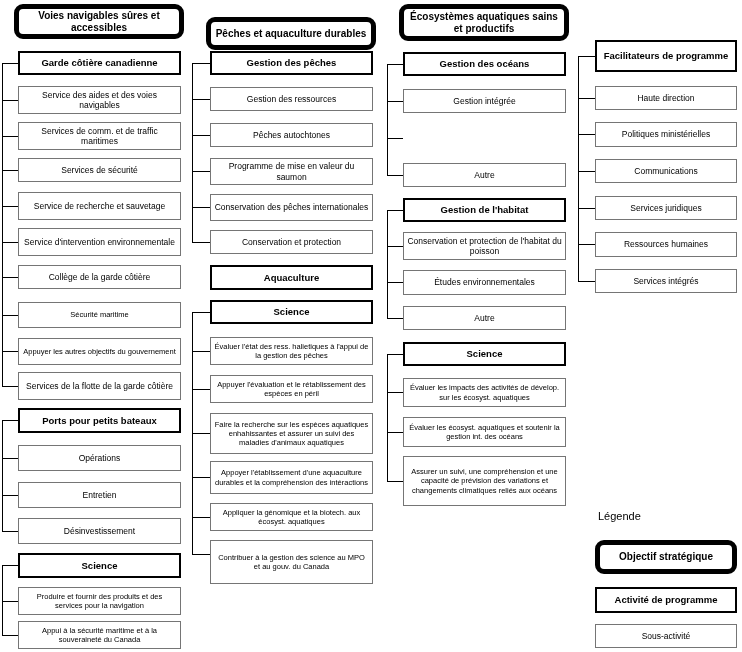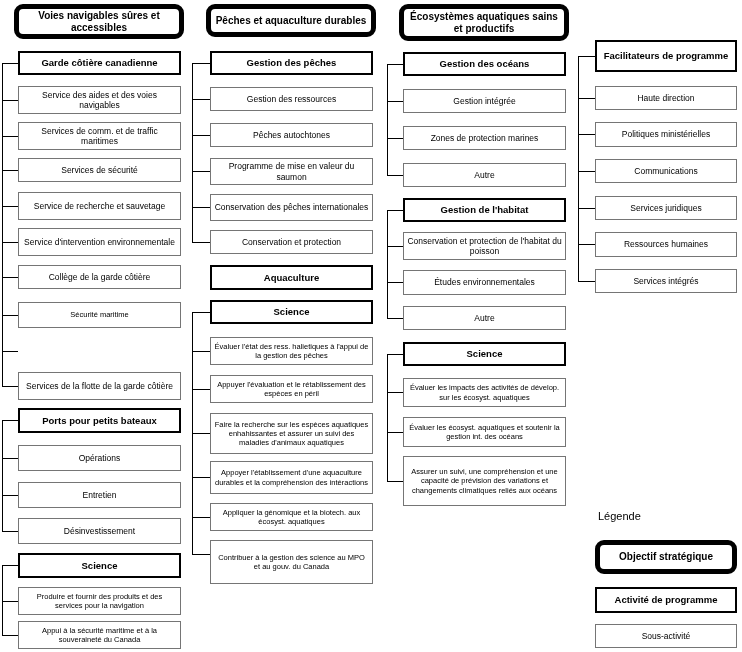--- a/index.html
+++ b/index.html
@@ -89,32 +89,33 @@
   <div class="box obj" style="left:14px;top:4px;width:170px;height:35px">Voies navigables sûres et accessibles</div>
 
   <div class="box act" style="left:18px;top:51px;width:163px;height:24px">Garde côtière canadienne</div>
   <div class="box sub" style="left:18px;top:86px;width:163px;height:28px">Service des aides et des voies navigables</div>
   <div class="box sub" style="left:18px;top:122px;width:163px;height:28px">Services de comm. et de traffic maritimes</div>
   <div class="box sub" style="left:18px;top:158px;width:163px;height:24px">Services de sécurité</div>
   <div class="box sub" style="left:18px;top:192px;width:163px;height:28px">Service de recherche et sauvetage</div>
   <div class="box sub" style="left:18px;top:228px;width:163px;height:28px">Service d'intervention environnementale</div>
   <div class="box sub" style="left:18px;top:265px;width:163px;height:24px">Collège de la garde côtière</div>
   <div class="box sub small" style="left:18px;top:302px;width:163px;height:26px">Sécurité maritime</div>
+  <div class="box sub small" style="left:18px;top:338px;width:163px;height:27px">Appuyer les autres objectifs du gouvernement</div>
   <div class="box sub" style="left:18px;top:372px;width:163px;height:28px">Services de la flotte de la garde côtière</div>
 
   <div class="box act" style="left:18px;top:408px;width:163px;height:25px">Ports pour petits bateaux</div>
   <div class="box sub" style="left:18px;top:445px;width:163px;height:26px">Opérations</div>
   <div class="box sub" style="left:18px;top:482px;width:163px;height:26px">Entretien</div>
   <div class="box sub" style="left:18px;top:518px;width:163px;height:26px">Désinvestissement</div>
 
   <div class="box act" style="left:18px;top:553px;width:163px;height:25px">Science</div>
   <div class="box sub small" style="left:18px;top:587px;width:163px;height:28px">Produire et fournir des produits et des services pour la navigation</div>
   <div class="box sub small" style="left:18px;top:621px;width:163px;height:28px">Appui à la sécurité maritime et à la souveraineté du Canada</div>
 
-  <div class="box obj" style="left:206px;top:4px;width:170px;height:33px">Pêches et aquaculture durables</div>
+  <div class="box obj" style="left:206px;top:17px;width:170px;height:33px">Pêches et aquaculture durables</div>
 
   <div class="box act" style="left:210px;top:51px;width:163px;height:24px">Gestion des pêches</div>
   <div class="box sub" style="left:210px;top:87px;width:163px;height:24px">Gestion des ressources</div>
   <div class="box sub" style="left:210px;top:123px;width:163px;height:24px">Pêches autochtones</div>
   <div class="box sub" style="left:210px;top:158px;width:163px;height:27px">Programme de mise en valeur du saumon</div>
   <div class="box sub" style="left:210px;top:194px;width:163px;height:27px">Conservation des pêches internationales</div>
   <div class="box sub" style="left:210px;top:230px;width:163px;height:24px">Conservation et protection</div>
 
   <div class="box act" style="left:210px;top:265px;width:163px;height:25px">Aquaculture</div>
 
@@ -123,21 +124,20 @@
   <div class="box sub small" style="left:210px;top:375px;width:163px;height:28px">Appuyer l'évaluation et le rétablissement des espèces en péril</div>
   <div class="box sub small" style="left:210px;top:413px;width:163px;height:41px">Faire la recherche sur les espèces aquatiques enhahissantes et assurer un suivi des maladies d'animaux aquatiques</div>
   <div class="box sub small" style="left:210px;top:503px;width:163px;height:28px">Appliquer la génomique et la biotech. aux écosyst. aquatiques</div>
   <div class="box sub small" style="left:210px;top:461px;width:163px;height:33px">Appoyer l'établissement d'une aquaculture durables et la compréhension des intéractions</div>
   <div class="box sub small" style="left:210px;top:540px;width:163px;height:44px">Contribuer à la gestion des science au MPO et au gouv. du Canada</div>
 
   <div class="box obj" style="left:399px;top:4px;width:170px;height:37px">Écosystèmes aquatiques sains et productifs</div>
 
   <div class="box act" style="left:403px;top:52px;width:163px;height:24px">Gestion des océans</div>
   <div class="box sub" style="left:403px;top:89px;width:163px;height:24px">Gestion intégrée</div>
-  <div class="box sub" style="left:403px;top:126px;width:163px;height:24px">Zones de protection marines</div>
   <div class="box sub" style="left:403px;top:163px;width:163px;height:24px">Autre</div>
 
   <div class="box act" style="left:403px;top:198px;width:163px;height:24px">Gestion de l'habitat</div>
   <div class="box sub" style="left:403px;top:232px;width:163px;height:28px">Conservation et protection de l'habitat du poisson</div>
   <div class="box sub" style="left:403px;top:270px;width:163px;height:25px">Études environnementales</div>
   <div class="box sub" style="left:403px;top:306px;width:163px;height:24px">Autre</div>
 
   <div class="box act" style="left:403px;top:342px;width:163px;height:24px">Science</div>
   <div class="box sub small" style="left:403px;top:378px;width:163px;height:29px">Évaluer les impacts des activités de dévelop. sur les écosyst. aquatiques</div>
   <div class="box sub small" style="left:403px;top:417px;width:163px;height:30px">Évaluer les écosyst. aquatiques et soutenir la gestion int. des océans</div>

